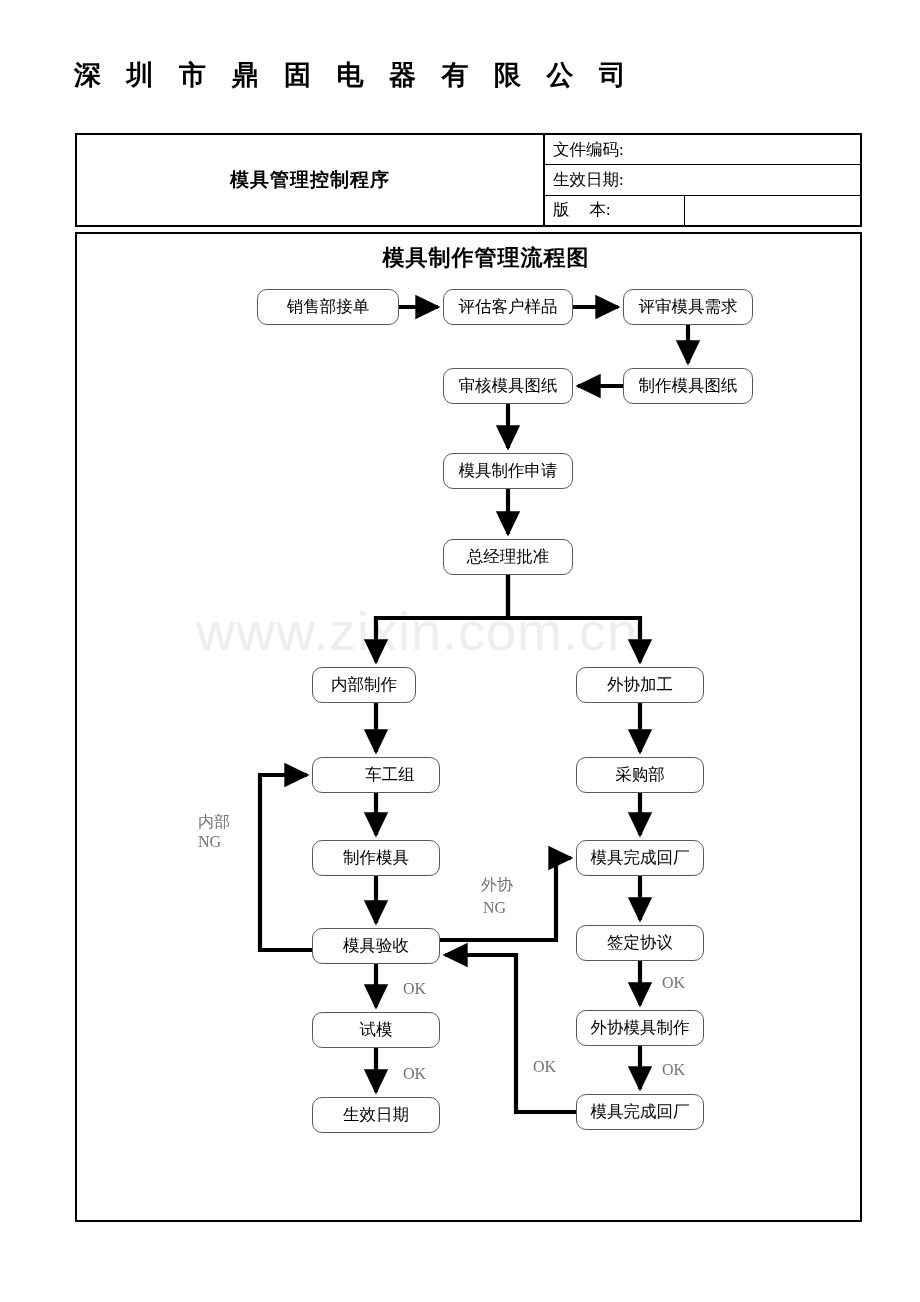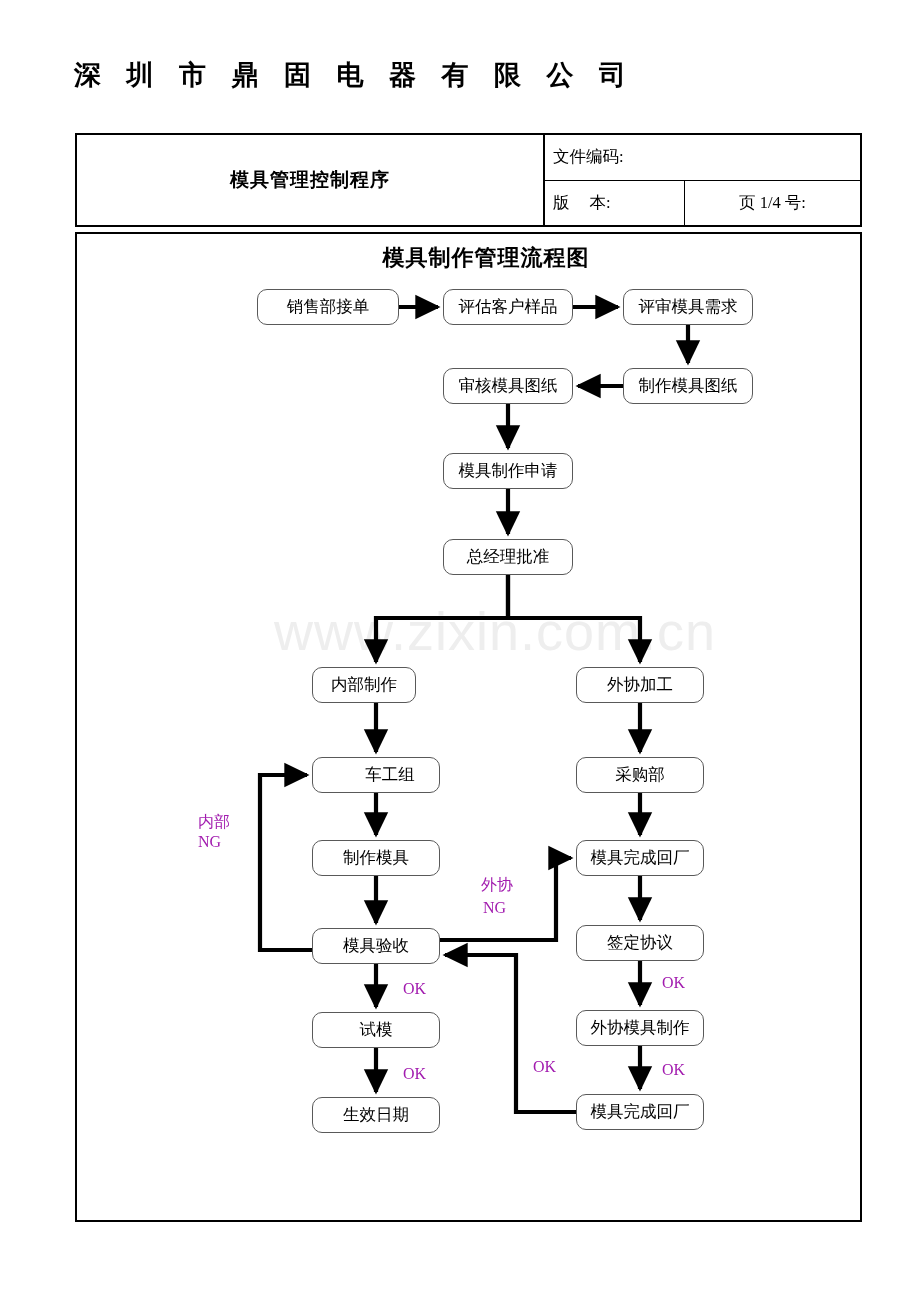--- a/index.html
+++ b/index.html
@@ -56,63 +56,65 @@
     position:absolute;left:0;right:0;top:9px;text-align:center;
     font-family:"Liberation Sans","DejaVu Sans",sans-serif;
     font-weight:bold;font-size:22px;letter-spacing:1px;padding-left:35px;
   }
 
   
   #watermark{
     position:absolute;left:196px;top:600px;width:520px;
     font-family:"Liberation Sans","DejaVu Sans",sans-serif;
     font-size:54px;color:#eeeeee;letter-spacing:1px;
-    white-space:nowrap;pointer-events:none;z-index:1;text-align:right;
+    white-space:nowrap;pointer-events:none;z-index:1;
   }
 
   
   #connectors{position:absolute;left:0;top:0;width:920px;height:1302px;z-index:2;}
 
   
   .node{
     position:absolute;z-index:3;
     border:1.5px solid #595959;border-radius:10px;background:#fff;
     display:flex;align-items:center;justify-content:center;
     font-family:"Liberation Serif","DejaVu Serif",serif;
     font-size:16.5px;color:#000;box-sizing:border-box;
     height:36px;
   }
   .edge-label{
     position:absolute;z-index:3;
     font-family:"Liberation Serif","DejaVu Serif",serif;
-    font-size:16px;line-height:19px;color:#a21caf;white-space:nowrap;
+    font-size:16px;line-height:19px;color:#737373;white-space:nowrap;
   }
 </style>
 </head>
 <body>
 
 <div class="page">
 
   <div id="company-title">深 圳 市 鼎 固 电 器 有 限 公 司</div>
 
   <div id="header-table">
     <div id="header-doc-title-cell">
       <span id="header-doc-title">模具管理控制程序</span>
     </div>
     <div id="header-meta-col">
       <div class="meta-row">
         <span class="meta-cell">文件编码:</span>
+      </div>
+      <div class="meta-row">
+        <span class="meta-cell">生效日期:</span>
       </div>
       <div class="meta-row">
         <span class="meta-cell" id="meta-version-cell">
             <span>版</span>
             <span class="sp"></span>
             <span>本:</span>
           </span>
-        <span class="meta-cell" id="meta-page-cell">页 1/4  号:</span>
       </div>
     </div>
   </div>
 
   <div id="flow-frame">
     <div id="flow-title">模具制作管理流程图</div>
   </div>
 
   <div id="watermark">www.zixin.com.cn</div>
 

